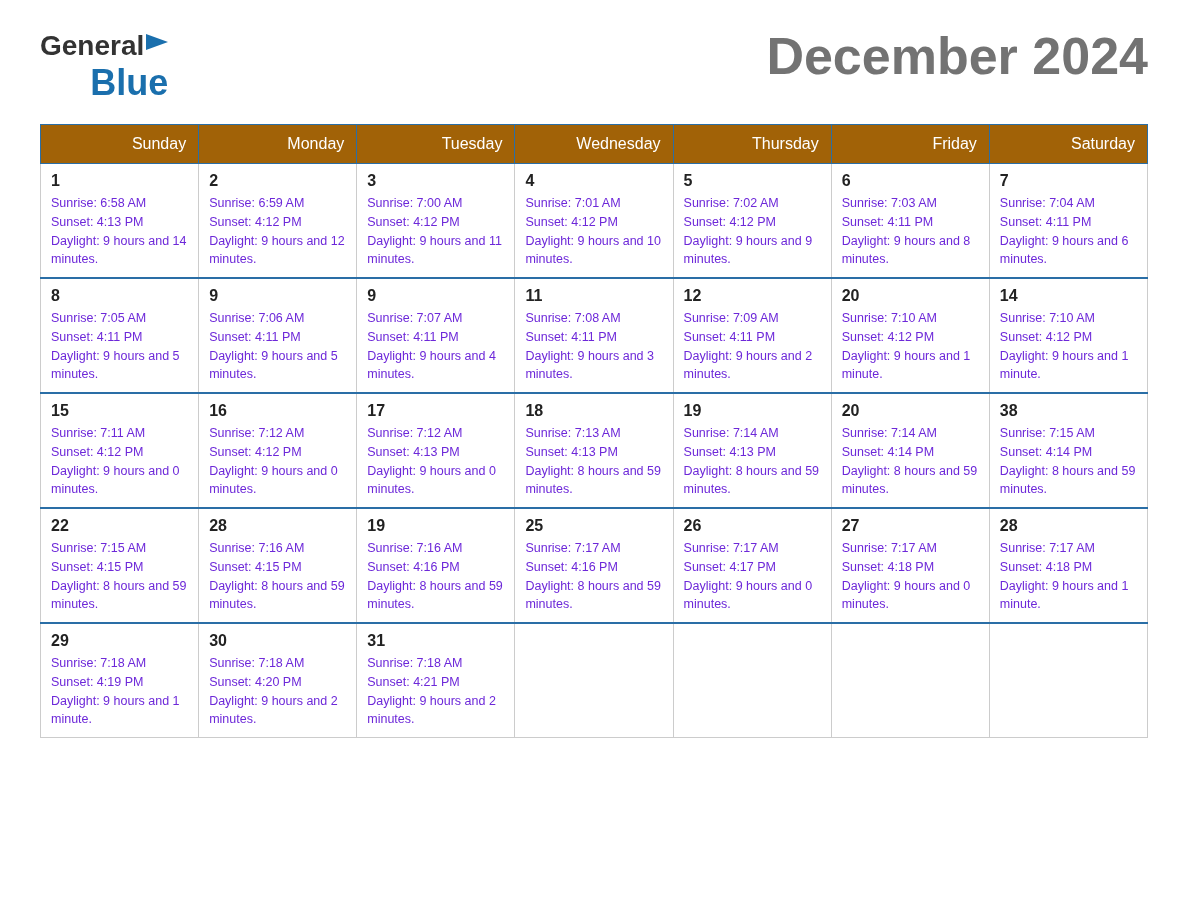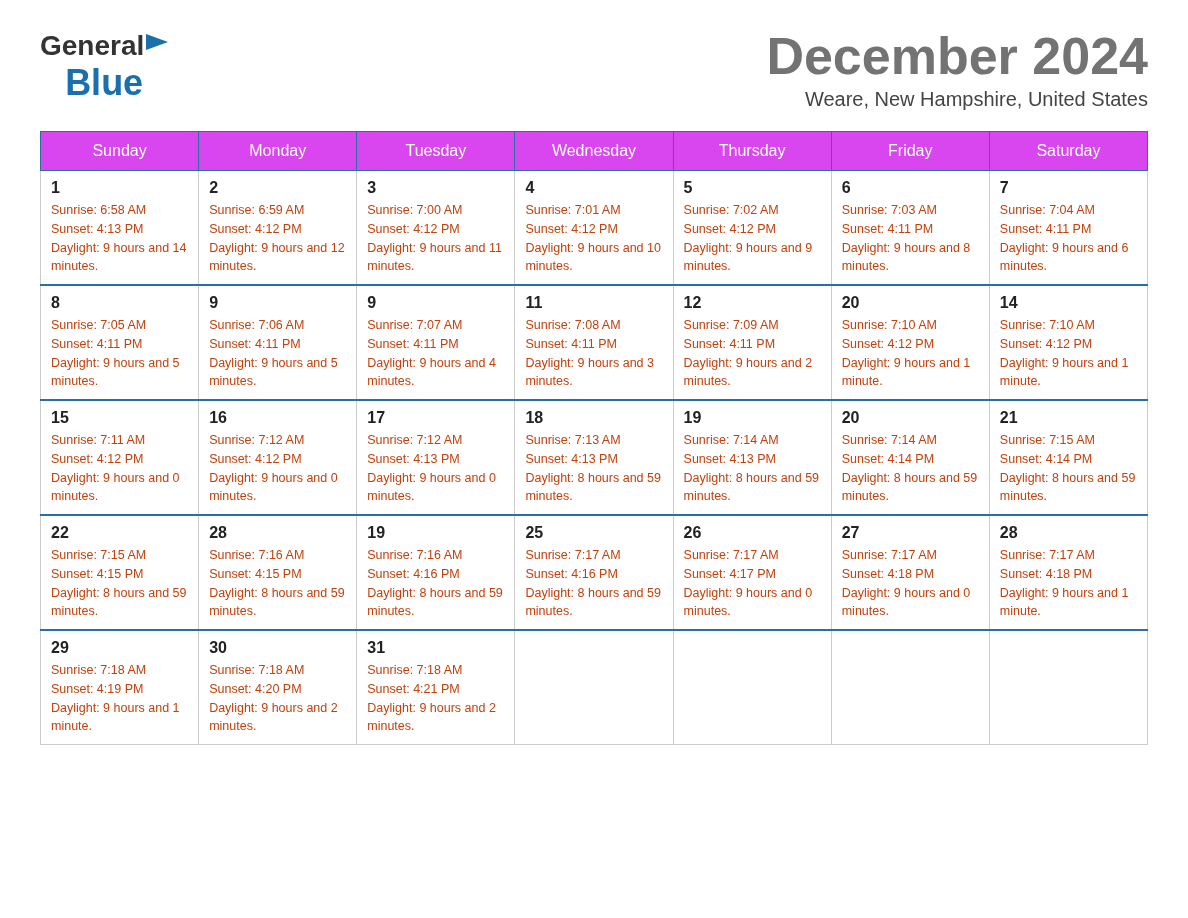--- a/index.html
+++ b/index.html
@@ -12,21 +12,21 @@
     }
     .header {
       display: flex;
       justify-content: space-between;
       align-items: flex-start;
       margin-bottom: 20px;
     }
     .logo {
       display: flex;
       flex-direction: column;
-      align-items: center;
+      align-items: flex-end;
     }
     .title-area {
       text-align: right;
     }
     .month-title {
       font-size: 52px;
       font-weight: bold;
       color: #737373;
       line-height: 1;
     }
@@ -34,47 +34,47 @@
       font-size: 20px;
       color: #444;
       margin-top: 6px;
     }
     .calendar {
       width: 100%;
       border-collapse: collapse;
       border: 1px solid #2a6ea6;
     }
     .calendar th {
-      background-color: #d946ef;
+      background-color: #a16207;
       color: #fff;
       font-size: 16px;
       font-weight: normal;
       padding: 10px 12px;
-      text-align: center;
+      text-align: right;
       border: 1px solid #2a6ea6;
     }
     .calendar td {
       vertical-align: top;
       padding: 8px 10px;
       border: 1px solid #ccc;
       width: calc(100% / 7);
       min-height: 100px;
     }
     .calendar tr:not(:last-child) td {
       border-bottom: 2px solid #2a6ea6;
     }
     .day-number {
       font-size: 16px;
       font-weight: bold;
       color: #222;
       margin-bottom: 4px;
     }
     .day-info {
       font-size: 12.5px;
-      color: #c2410c;
+      color: #6d28d9;
       line-height: 1.5;
     }
     .empty-cell {
       background: #fff;
     }
     .logo-wrapper {
       display: flex;
       align-items: center;
     }
     .logo-text-general {
@@ -98,21 +98,20 @@
       <svg width="22" height="22" viewBox="0 0 22 22" style="margin-left:2px; margin-top:-2px;">
         <polygon points="0,0 22,8 0,16" fill="#1a6fad"></polygon>
       </svg>
     </div>
     <div>
       <span class="logo-text-blue">Blue</span>
     </div>
   </div>
   <div class="title-area">
     <div class="month-title">December 2024</div>
-    <div class="location">Weare, New Hampshire, United States</div>
   </div>
 </div>
 
 <table class="calendar">
   <thead>
     <tr>
     <th>Sunday</th>
         <th>Monday</th>
         <th>Tuesday</th>
         <th>Wednesday</th>
@@ -201,21 +200,21 @@
         </td>
         <td>
           <div class="day-number">19</div>
           <div class="day-info">Sunrise: 7:14 AM<br>Sunset: 4:13 PM<br>Daylight: 8 hours and 59 minutes.</div>
         </td>
         <td>
           <div class="day-number">20</div>
           <div class="day-info">Sunrise: 7:14 AM<br>Sunset: 4:14 PM<br>Daylight: 8 hours and 59 minutes.</div>
         </td>
         <td>
-          <div class="day-number">21</div>
+          <div class="day-number">38</div>
           <div class="day-info">Sunrise: 7:15 AM<br>Sunset: 4:14 PM<br>Daylight: 8 hours and 59 minutes.</div>
         </td>
       </tr>
       <tr>
         <td>
           <div class="day-number">22</div>
           <div class="day-info">Sunrise: 7:15 AM<br>Sunset: 4:15 PM<br>Daylight: 8 hours and 59 minutes.</div>
         </td>
         <td>
           <div class="day-number">28</div>

